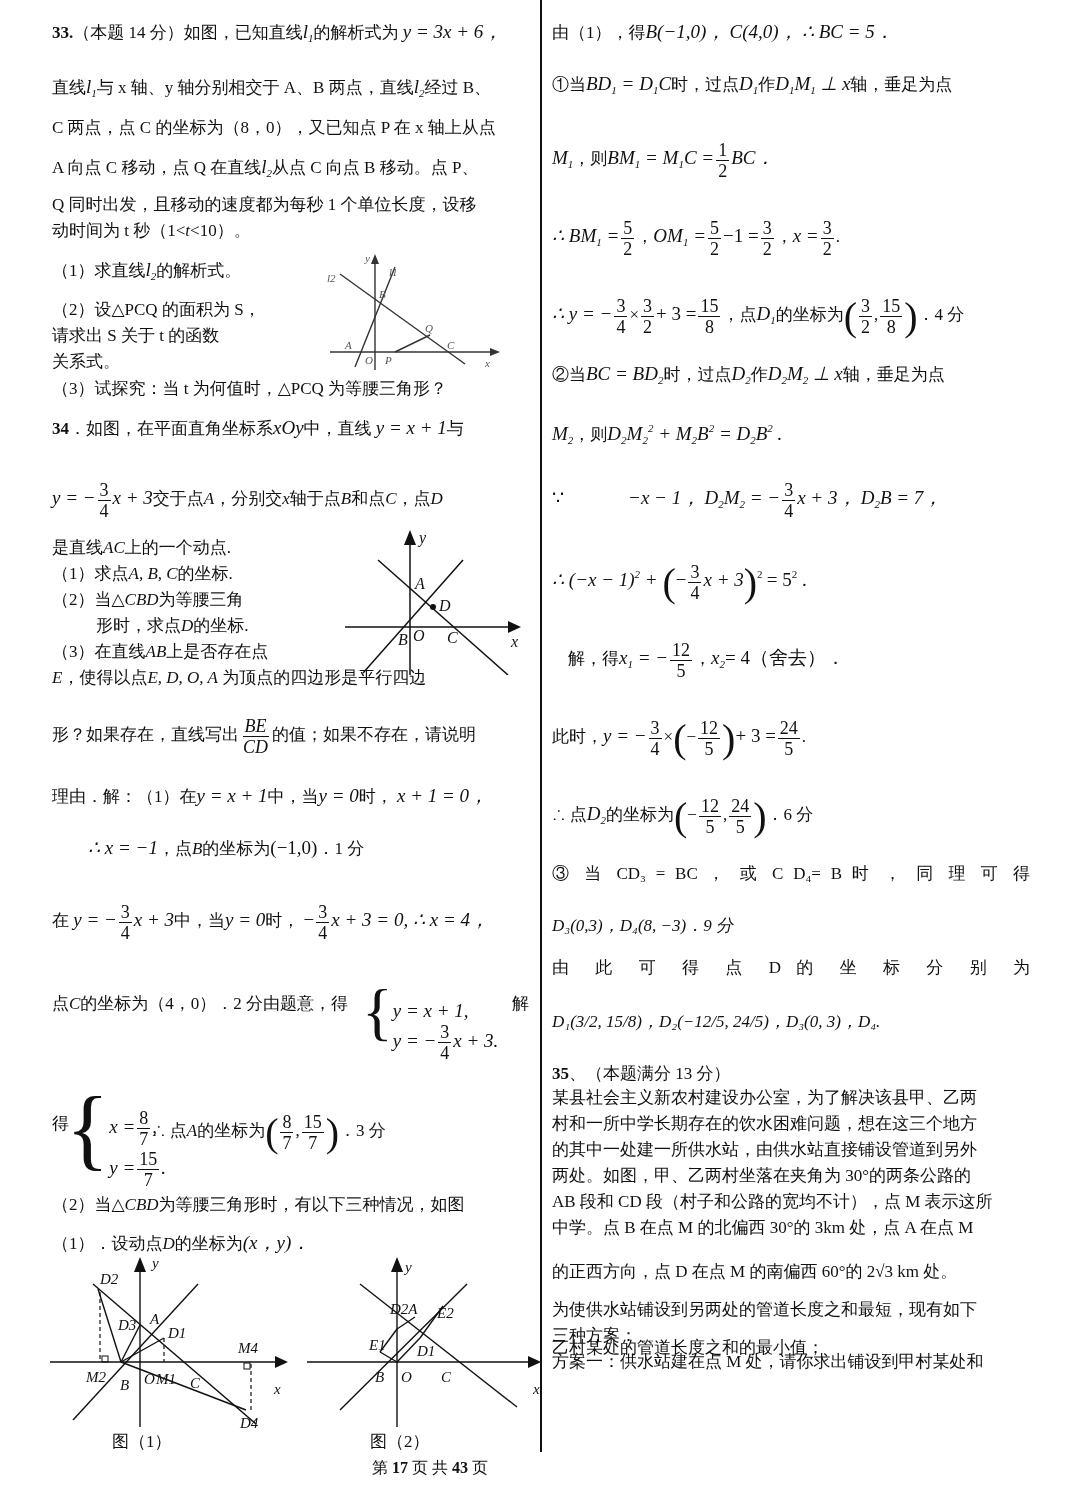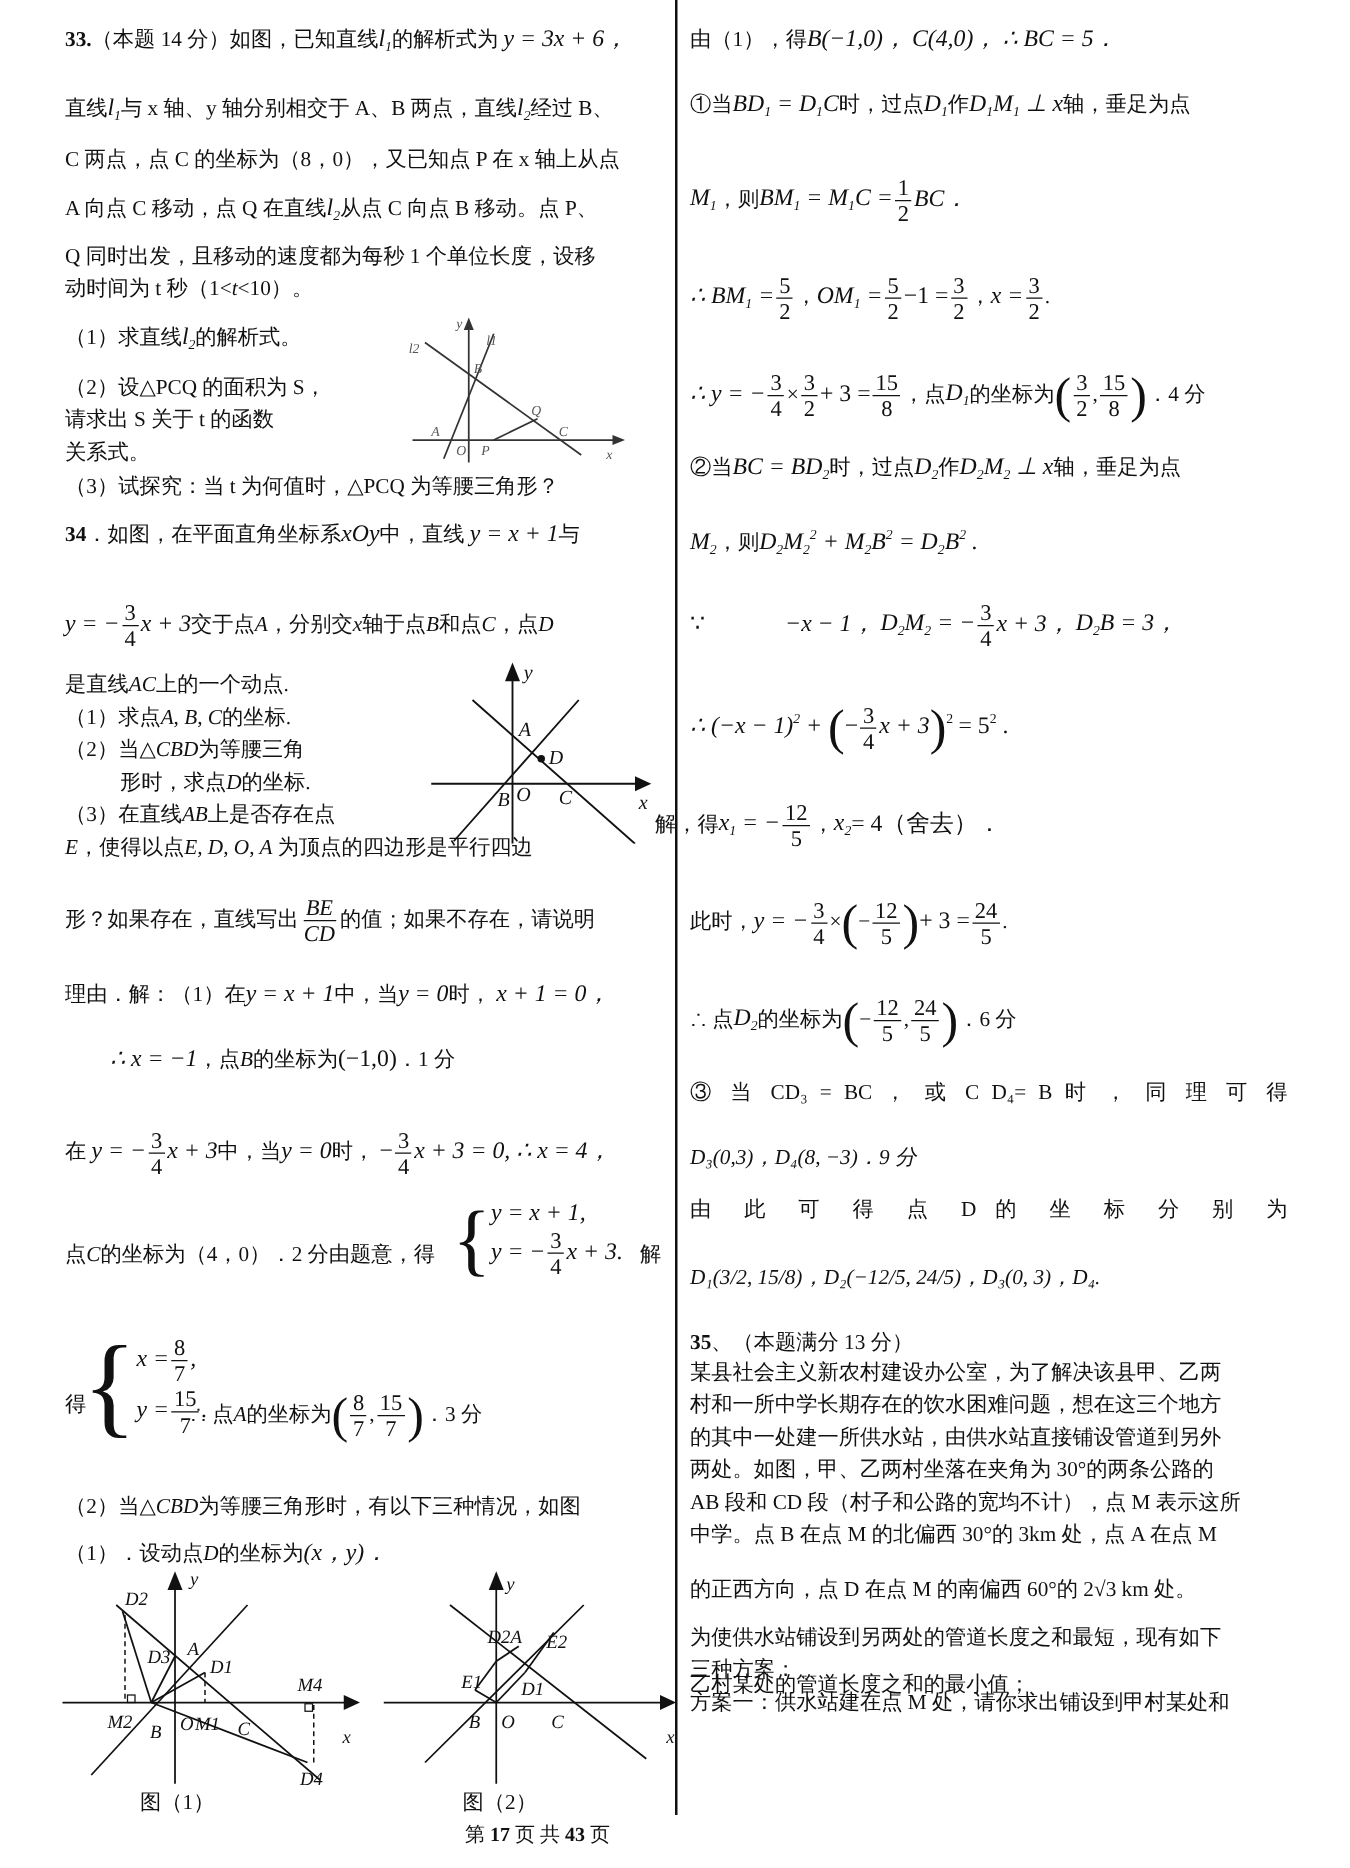--- a/index.html
+++ b/index.html
@@ -16,21 +16,21 @@
   .paren { font-size: 40px; font-weight: 200; vertical-align: middle; line-height: 40px; }
   .brace { font-size: 64px; font-weight: 100; vertical-align: middle; line-height: 60px; }
   sub { font-size: 11px; vertical-align: -4px; }
   sup { font-size: 11px; vertical-align: 8px; }
   .just { text-align: justify; text-align-last: justify; }
   .footer { position: absolute; top: 1458px; left: 0; width: 860px; text-align: center; font-size: 16px; }
   svg text { font-family: "Liberation Serif", serif; font-style: italic; }
   .fig { position: absolute; }
   .caption { position: absolute; font-size: 17px; }
   .sys { display: inline-flex; align-items: center; vertical-align: middle; }
-  .sys .rows { display: inline-flex; flex-direction: column; line-height: 22px; }
+  .sys .rows { display: inline-flex; flex-direction: column; line-height: 22px; margin-top: 40px; }
 </style>
 </head>
 <body>
 
 <div class="col-divider"></div>
 
 <div class="line" style="top:20px;left:52px;">
   <span class="b">33.</span><span>（本题 14 分）</span><span>如图，已知直线</span><span class="i math"><span>l</span><sub>1</sub></span><span>的解析式为</span> <span class="i math">y = 3x + 6，</span>
 </div>
 <div class="line" style="top:75px;left:52px;">
@@ -305,29 +305,29 @@
 <div class="line" style="top:362px;left:552px;">
   <span>②当</span><span class="i math"><span>BC = BD</span><sub>2</sub></span><span>时，过点</span><span class="i math">D<sub>2</sub></span><span>作</span><span class="i math">D<sub>2</sub>M<sub>2</sub> <span>⊥ x</span></span><span>轴，垂足为点</span>
 </div>
 <div class="line" style="top:416px;left:552px;">
   <span class="i math"><span>M</span><sub>2</sub></span><span>，则</span><span class="i math">D<sub>2</sub>M<sub>2</sub><sup>2</sup> + M<sub>2</sub>B<sup>2</sup> = D<sub>2</sub>B<sup>2</sup> .</span>
 </div>
 <div class="line" style="top:480px;left:552px;">
   <span class="math">∵</span><span style="display:inline-block;width:64px"></span><span class="i math">−x − 1，</span> <span class="i math">D<sub>2</sub>M<sub>2</sub> = −</span><span class="frac">
       <span class="num">3</span>
       <span class="den">4</span>
-    </span><span class="i math">x + 3，</span> <span class="i math">D<sub>2</sub><span>B = 3，</span></span>
+    </span><span class="i math">x + 3，</span> <span class="i math">D<sub>2</sub><span>B = 7，</span></span>
 </div>
 <div class="line" style="top:562px;left:552px;">
   <span class="i math"><span>∴ (−x − 1)</span><sup>2</sup> + </span><span class="paren">(</span><span class="math">−</span><span class="frac">
       <span class="num">3</span>
       <span class="den">4</span>
     </span><span class="i math">x + 3</span><span class="paren">)</span><sup>2</sup> <span class="math"><span>= 5</span><sup>2</sup> .</span>
 </div>
-<div class="line" style="top:640px;left:524px;">
+<div class="line" style="top:640px;left:568px;">
   <span>解，得</span><span class="i math"><span>x</span><sub>1</sub> = −</span><span class="frac">
       <span class="num">12</span>
       <span class="den">5</span>
     </span>，<span class="i math"><span>x</span><sub>2</sub></span><span class="math">= 4（舍去）．</span>
 </div>
 <div class="line" style="top:718px;left:552px;">
   <span>此时，</span><span class="i math">y = −</span><span class="frac">
       <span class="num">3</span>
       <span class="den">4</span>
     </span>×<span class="paren">(</span>−<span class="frac">

